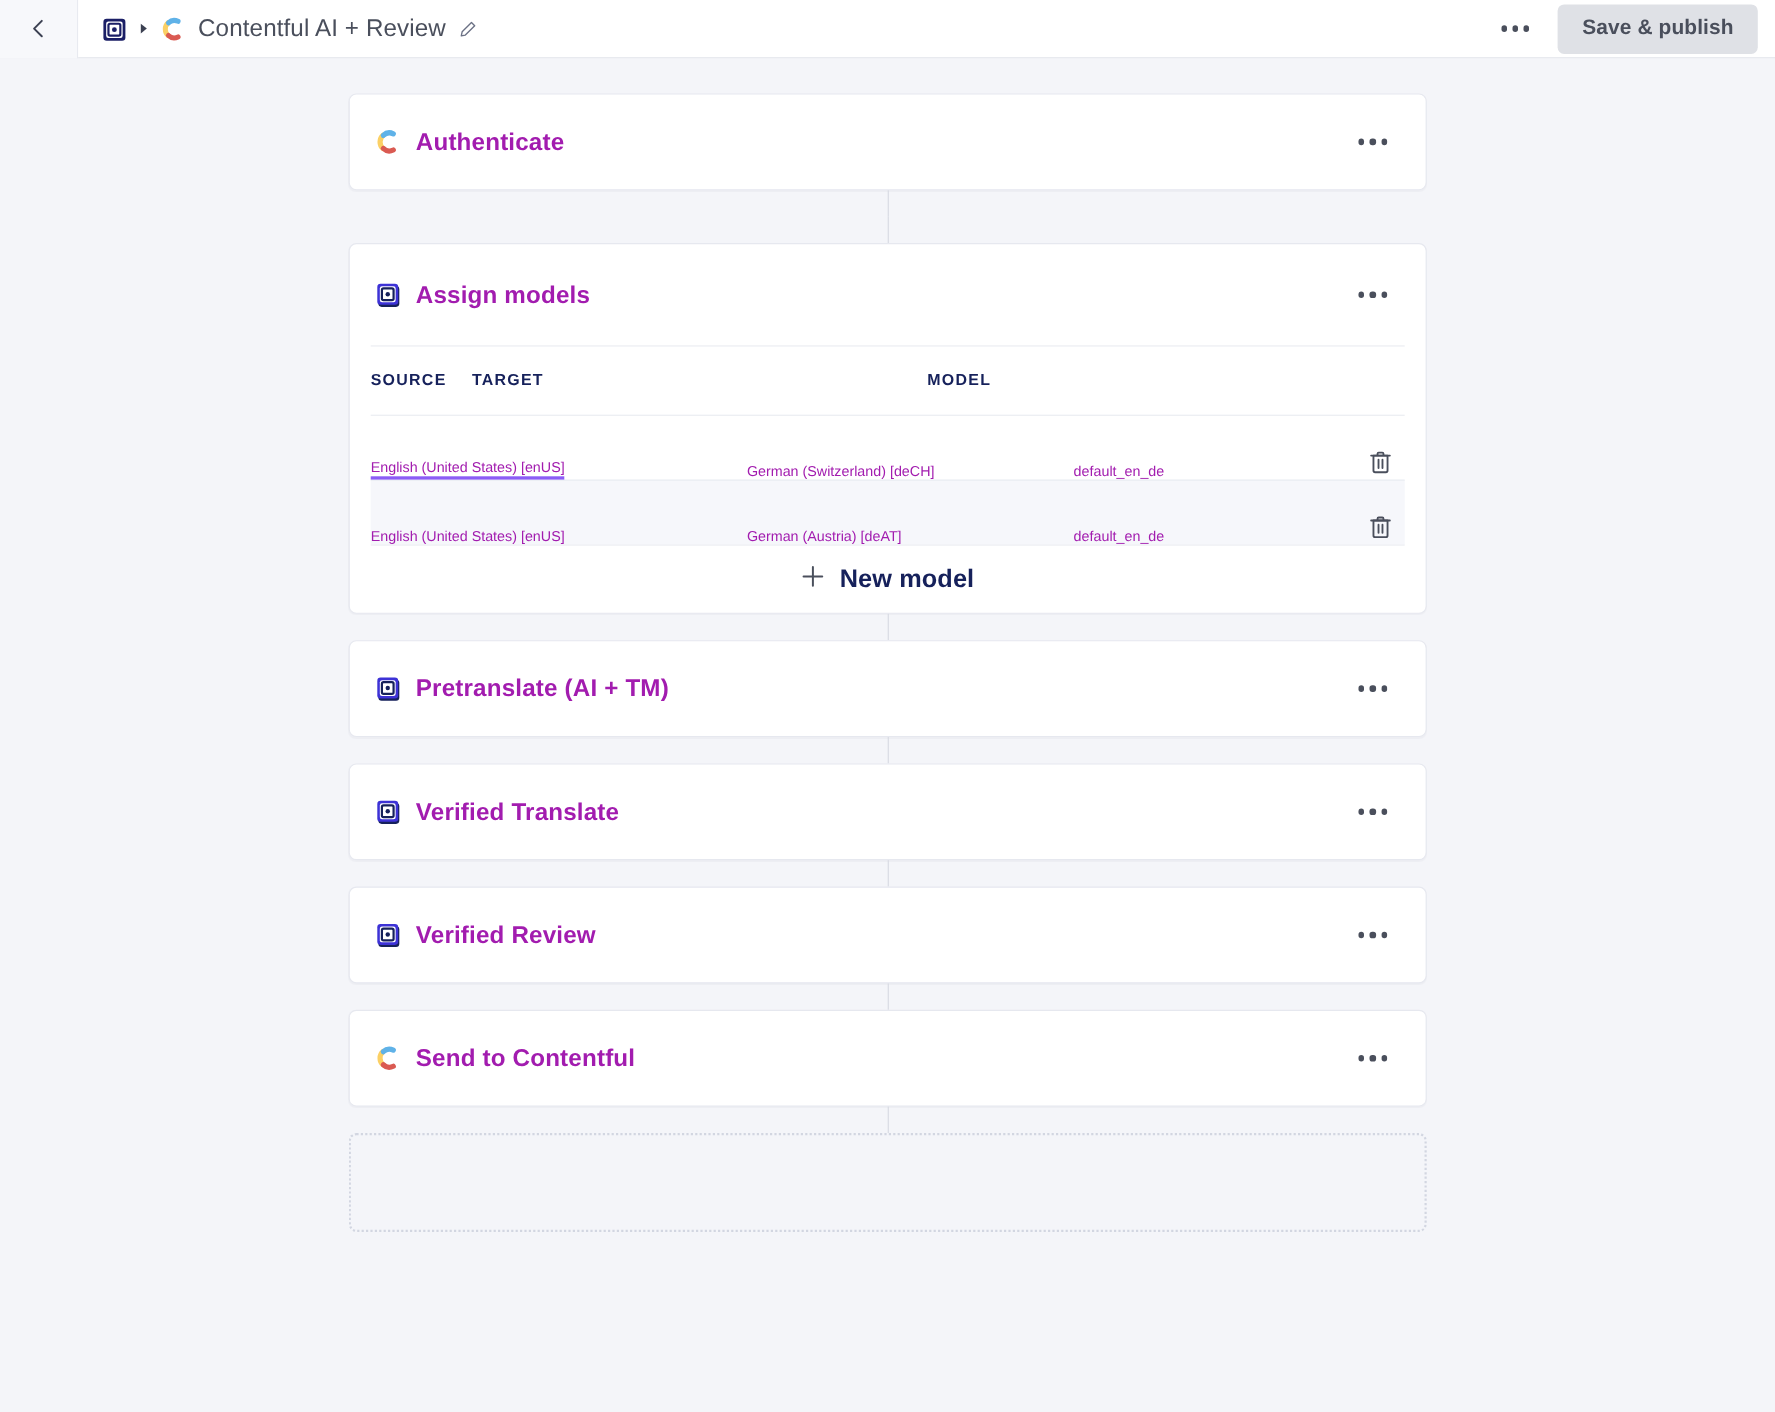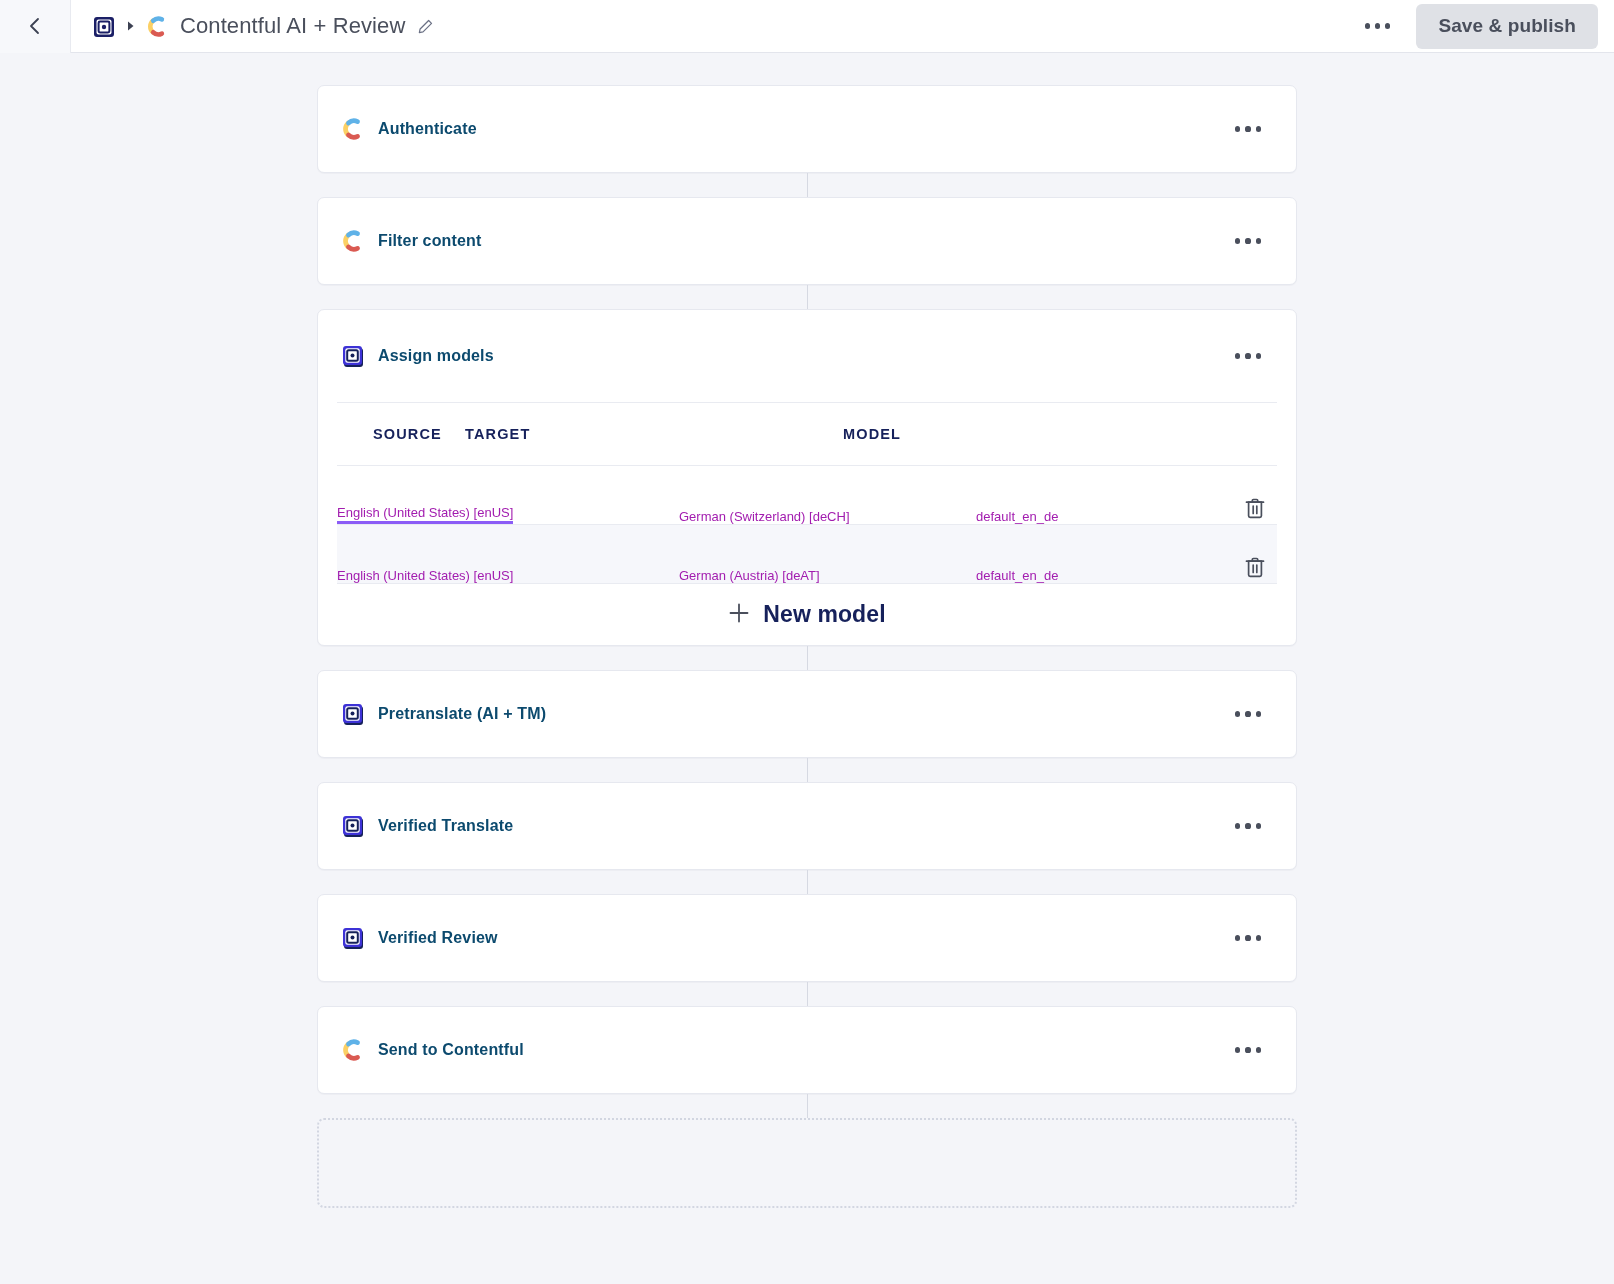--- a/index.html
+++ b/index.html
@@ -132,40 +132,39 @@
     padding: 0 22px 0 21px;
   }
   .card-head.tall { height: 92px; }
   .node-icon {
     width: 28px; height: 28px;
     margin-right: 11px;
     display: block;
     flex: 0 0 auto;
   }
   .card-title {
-    font-size: 16px;
+    font-size: 22px;
     font-weight: bold;
-    color: #0c4a6e;
+    color: #a21caf;
     letter-spacing: .15px;
   }
   .card-head .spacer { flex: 1; }
 
   
   .divider { height: 1px; background: #e9ebf1; margin: 0 19px; }
 
   .tbl { padding: 0 19px; }
   .tbl-head {
     display: flex;
     align-items: center;
     height: 62px;
     font-size: 14.5px;
     font-weight: bold;
     color: #16215b;
     letter-spacing: 1.15px;
-    margin-left: 36px;
   }
   .col-src    { width: 92px;  flex: 0 0 92px; }
   .col-tgt    { flex: 1 1 auto; }
   .col-model  { width: 390px; flex: 0 0 390px; }
   .col-act    { width: 44px;  flex: 0 0 44px; }
 
   .tbl-row {
     display: flex;
     align-items: flex-end;
     height: 59px;
@@ -314,38 +313,20 @@
         <span class="kebab">
           <i></i>
             <i></i>
             <i></i>
         </span>
       </div>
     </div>
 
     <div class="connector"></div>
 
-    <div class="card">
-      <div class="card-head">
-        <span class="node-icon">
-          <svg width="28" height="28" viewBox="0 0 32 32">
-            <path d="M10.6 22.9a9.1 9.1 0 010-13.8" stroke="#fbd065" stroke-width="5.4" stroke-linecap="round" fill="none"></path>
-            <path d="M10.8 9.2A9.2 9.2 0 0121.2 7.6" stroke="#5fb2e8" stroke-width="5.4" stroke-linecap="round" fill="none"></path>
-            <path d="M10.8 22.8a9.2 9.2 0 0010.4 1.6" stroke="#da5a52" stroke-width="5.4" stroke-linecap="round" fill="none"></path>
-          </svg>
-        </span>
-        <span class="card-title">Filter content</span>
-        <span class="spacer"></span>
-        <span class="kebab">
-          <i></i>
-            <i></i>
-            <i></i>
-        </span>
-      </div>
-    </div>
 
     <div class="connector"></div>
 
     <div class="card">
       <div class="card-head tall">
         <span class="node-icon">
           <svg width="28" height="28" viewBox="0 0 28 28">
             <rect x="5" y="6" width="19" height="19" rx="3" fill="#16215b"></rect>
             <rect x="4" y="4" width="19" height="19" rx="3" fill="#3d32d6"></rect>
             <rect x="6.3" y="6.3" width="14.4" height="14.4" rx="2" fill="#ffffff"></rect>

